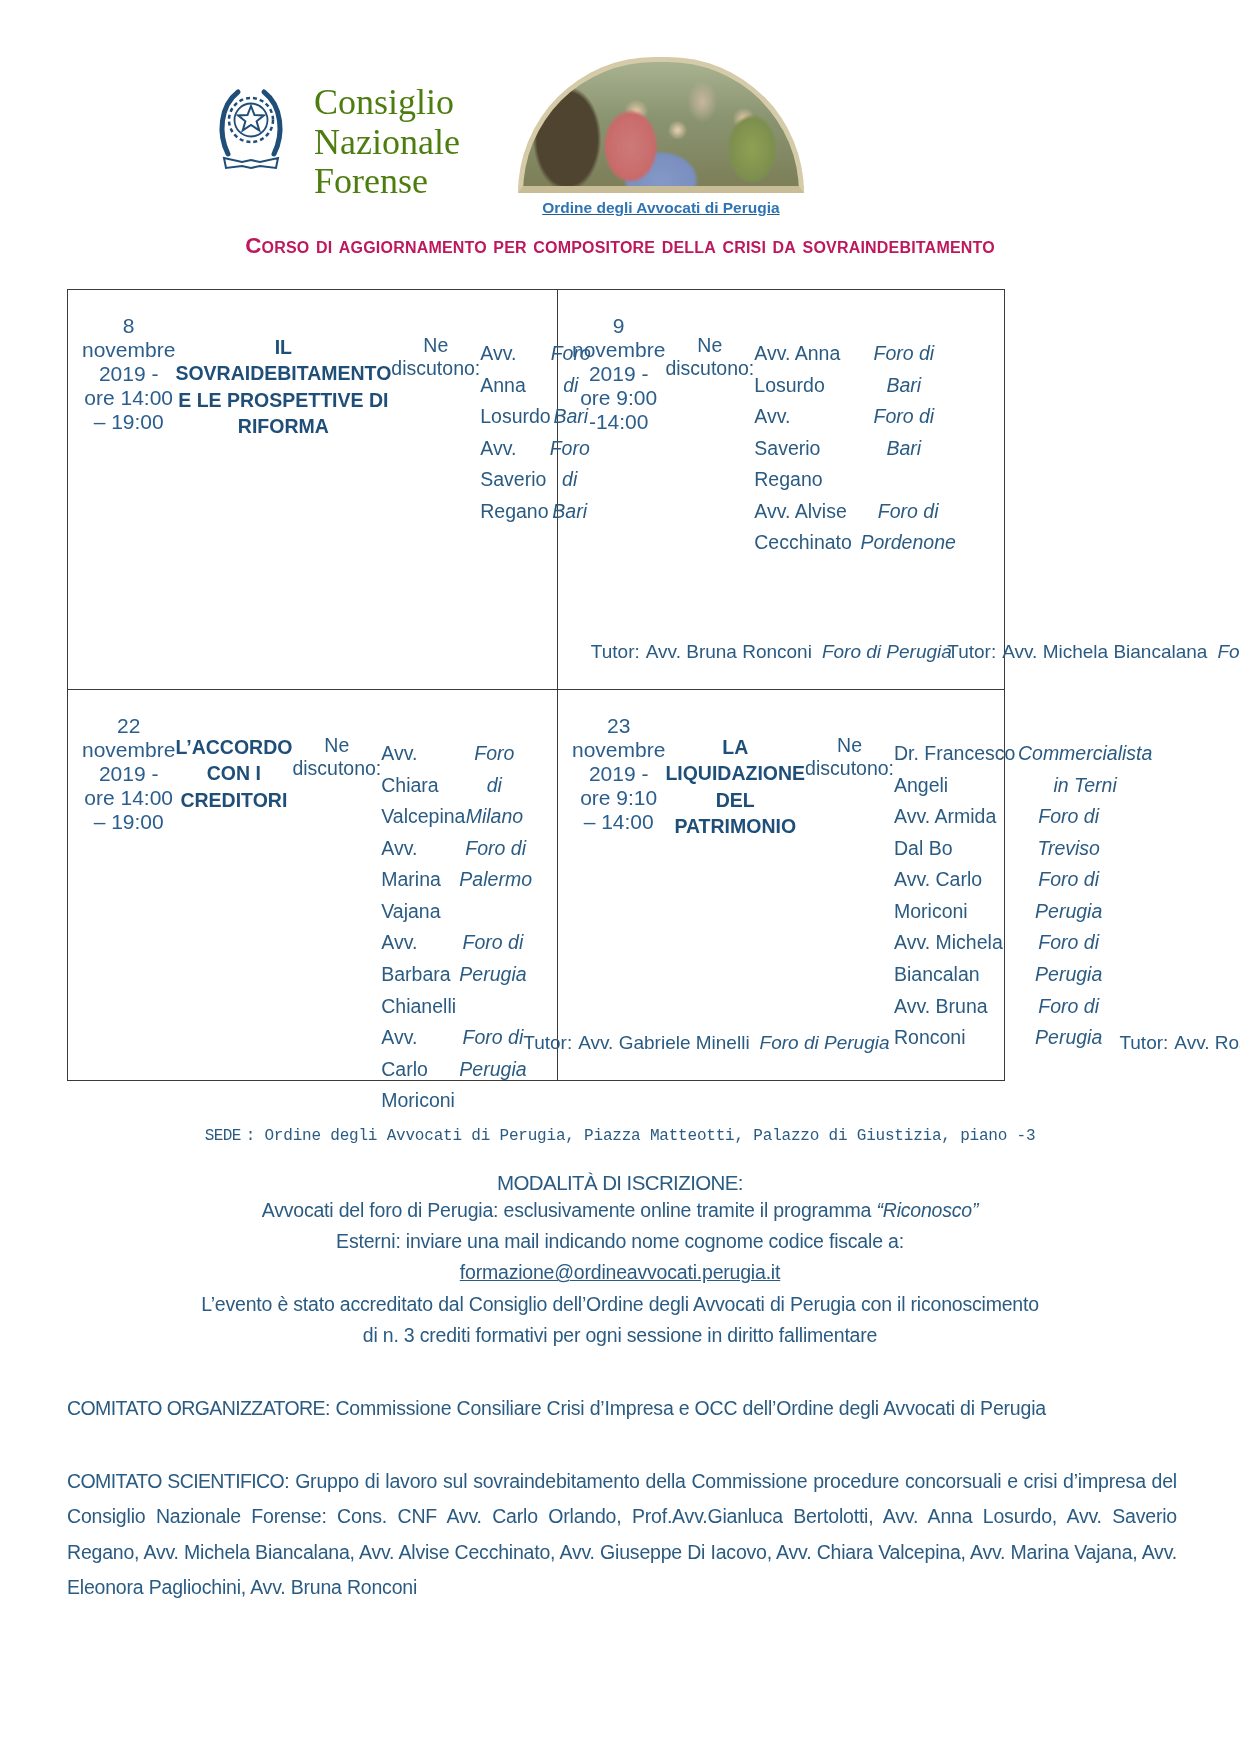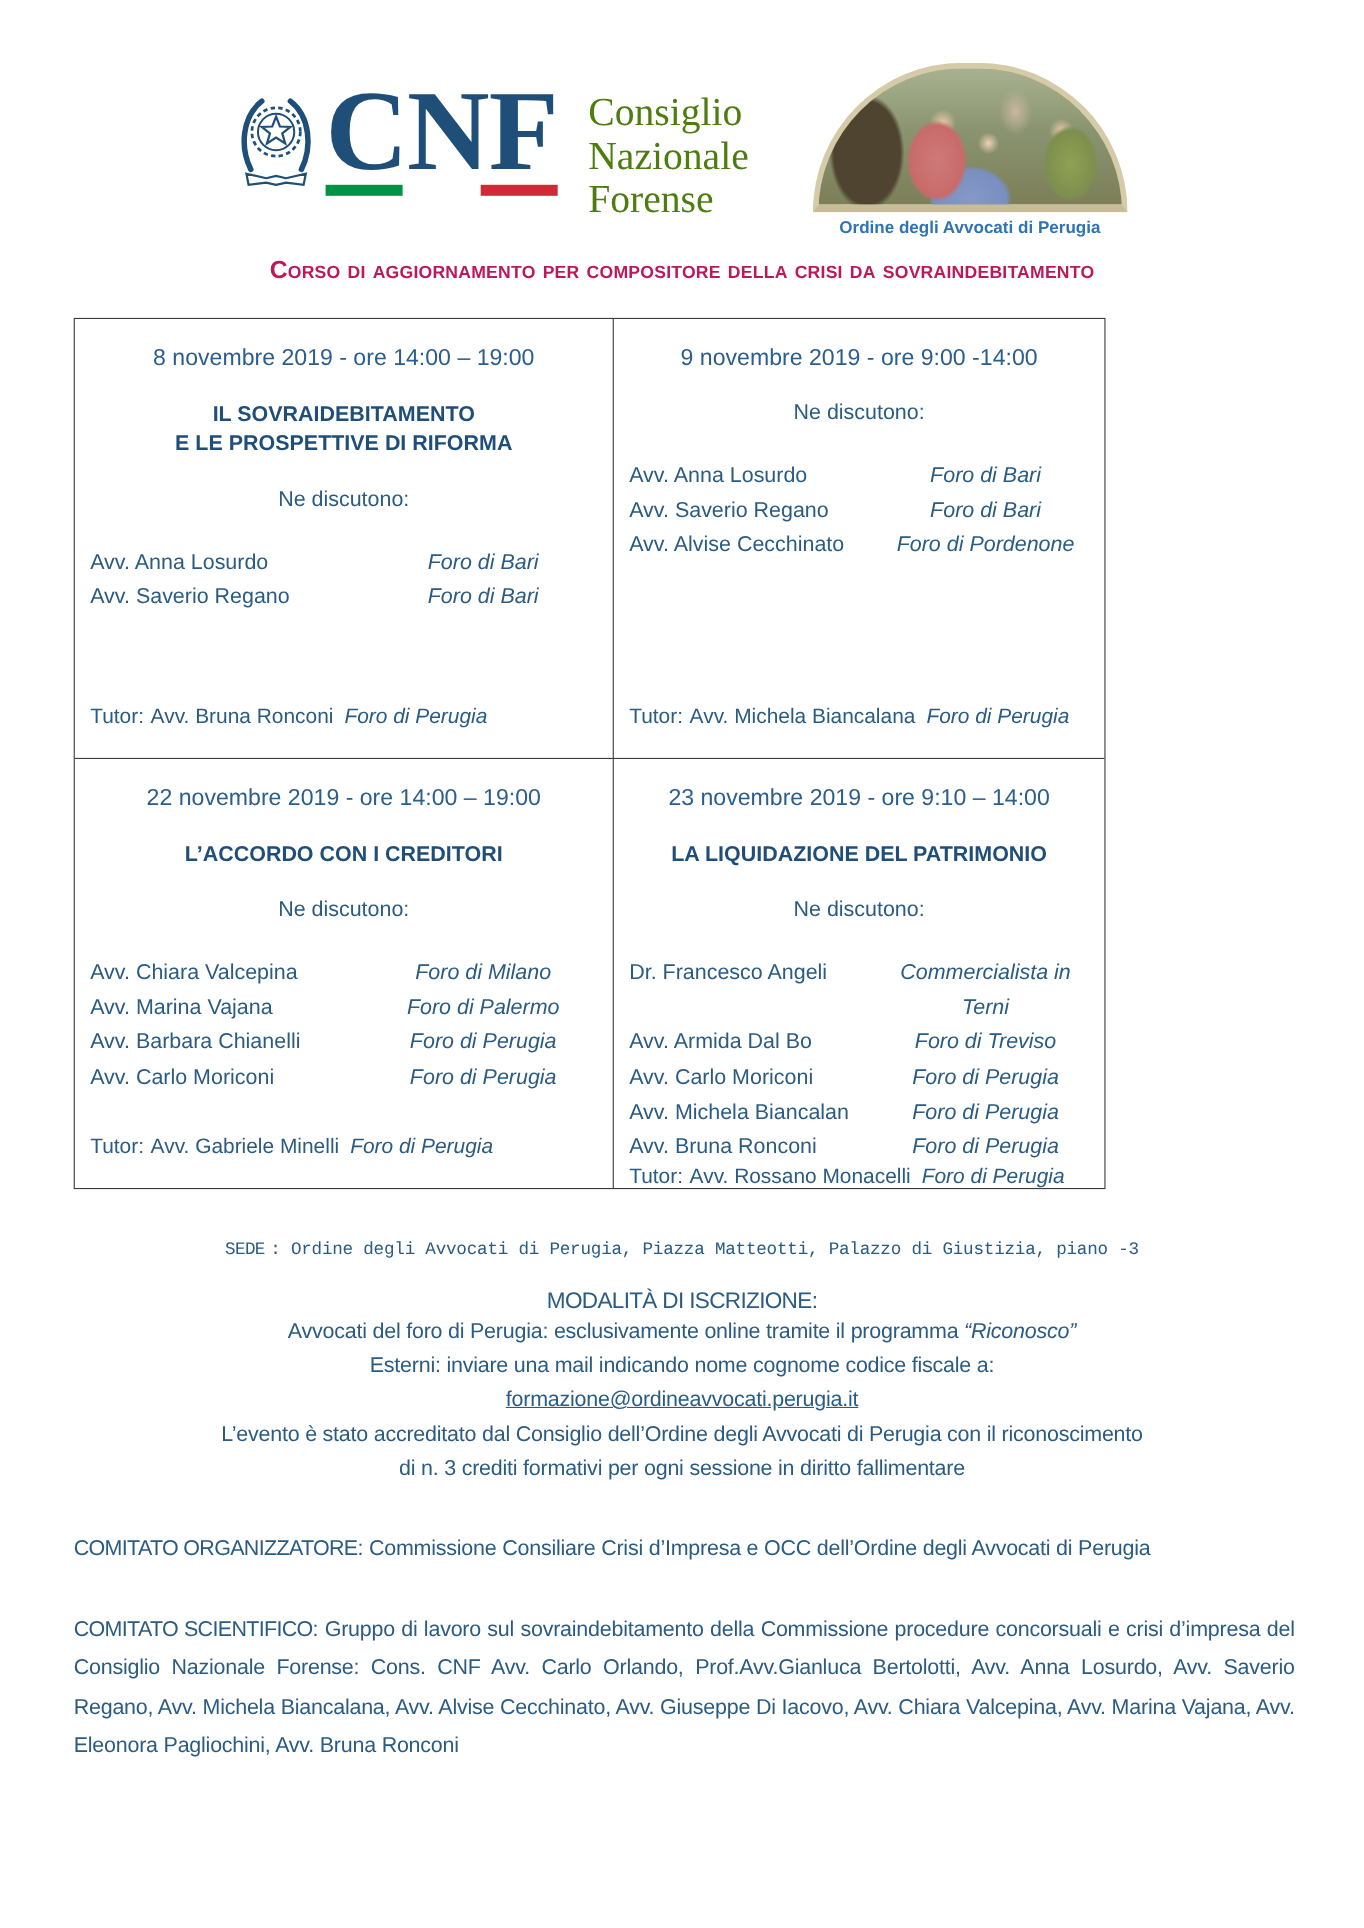--- a/index.html
+++ b/index.html
@@ -31,21 +31,21 @@
   .flag-underline .fw{flex:1;background:transparent;}
   .flag-underline .fr{flex:1;background:#CE2B37;}
   .org-name{
     font-family:"Liberation Serif",serif;
     color:#4d7c0f;
     font-size:36px;
     line-height:1.1;
     margin-left:28px;
     padding-top:28px;
   }
-  .fresco-block{margin-left:58px;margin-top:2px;}
+  .fresco-block{margin-left:58px;margin-top:2px;text-decoration:underline;}
   .fresco{
     width:286px;height:136px;
     border-radius:145px 145px 0 0;
     border:5px solid #d6cba8;
     border-bottom:7px solid #c9bd98;
     box-sizing:border-box;
     background:
       radial-gradient(55px 85px at 16% 62%, #4f4430 0%, #4f4430 55%, rgba(79,68,48,0) 62%),
       radial-gradient(46px 62px at 39% 68%, #cd7a7a 0%, #c96a6a 52%, rgba(201,106,106,0) 60%),
       radial-gradient(60px 48px at 50% 96%, #8598c6 0%, #7a8fc0 55%, rgba(122,143,192,0) 63%),
@@ -80,21 +80,21 @@
   .sessions-grid{
     margin:30px 0 0 67px;
     width:936px;
     display:grid;
     grid-template-columns:490px 446px;
     grid-template-rows:400px 390px;
     border:1.5px solid #3a3a3a;
   }
   .cell{
     box-sizing:border-box;
-    display:flex;flex-direction:column;
+    display:flex;flex-direction:row;
     padding:18px 14px 26px 14px;
   }
   .cell.bR{border-right:1.5px solid #3a3a3a;}
   .cell.bB{border-bottom:1.5px solid #3a3a3a;}
   .session-date{text-align:center;font-size:21px;color:#2B5E8C;margin-top:6px;}
   .session-topic{text-align:center;font-weight:bold;font-size:19.5px;color:#1F4E79;margin-top:26px;line-height:1.35;}
   .ne-disc{text-align:center;font-size:19.5px;margin-top:26px;}
   .speakers{margin-top:30px;}
   .speaker{display:flex;font-size:19.5px;line-height:1.62;}
   .sp-name{flex:0 0 55%;}
@@ -122,28 +122,20 @@
 
   <div class="header">
     <svg class="emblem" viewBox="0 0 70 94" fill="none" xmlns="http://www.w3.org/2000/svg">
       <path d="M12,72 C2,52 4,24 22,10" stroke="#1F4E79" stroke-width="5" stroke-linecap="round"></path>
       <path d="M58,72 C68,52 66,24 48,10" stroke="#1F4E79" stroke-width="5" stroke-linecap="round"></path>
       <circle cx="35" cy="38" r="22" stroke="#1F4E79" stroke-width="2.5" stroke-dasharray="4 3"></circle>
       <circle cx="35" cy="38" r="16.5" stroke="#1F4E79" stroke-width="1.8"></circle>
       <path d="M35 24 L38.5 33 L48 33.4 L40.6 39.3 L43.3 48.4 L35 43 L26.7 48.4 L29.4 39.3 L22 33.4 L31.5 33 Z" stroke="#1F4E79" stroke-width="2" fill="#ffffff"></path>
       <path d="M8,76 L26,80 L35,78 L44,80 L62,76 L60,86 L44,84 L35,86 L26,84 L10,86 Z" stroke="#1F4E79" stroke-width="2" fill="#ffffff"></path>
     </svg>
-    <div class="cnf-block">
-      <span class="cnf-acronym">CNF</span>
-      <div class="flag-underline">
-        <span class="fg"></span>
-          <span class="fw"></span>
-          <span class="fr"></span>
-      </div>
-    </div>
     <div class="org-name">
       <div>Consiglio</div>
       <div>Nazionale</div>
       <div>Forense</div>
     </div>
     <div class="fresco-block">
       <div class="fresco"></div>
       <div class="fresco-caption">Ordine degli Avvocati di Perugia</div>
     </div>
   </div>

